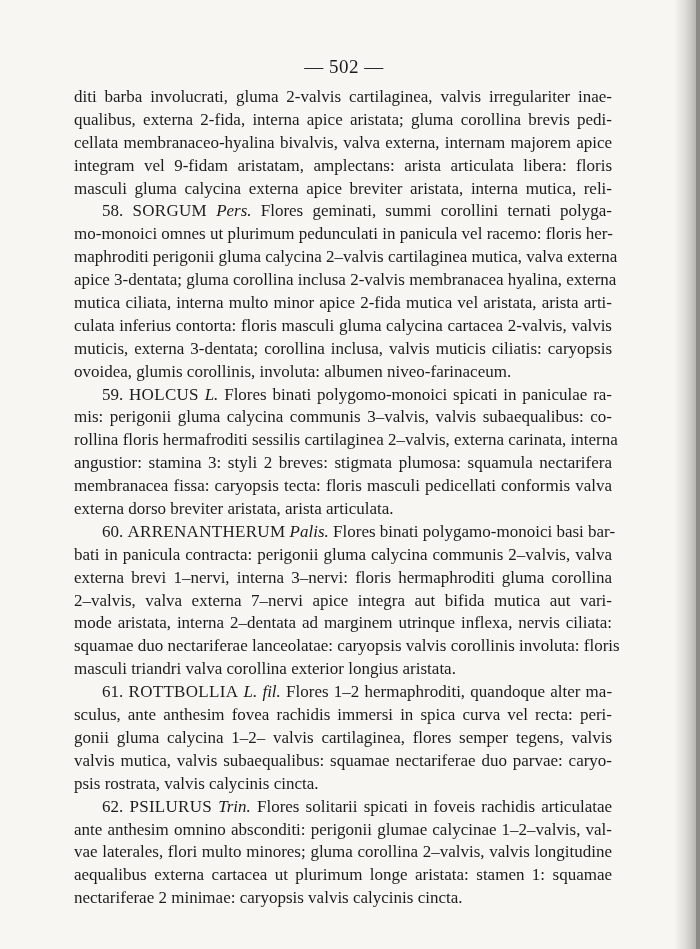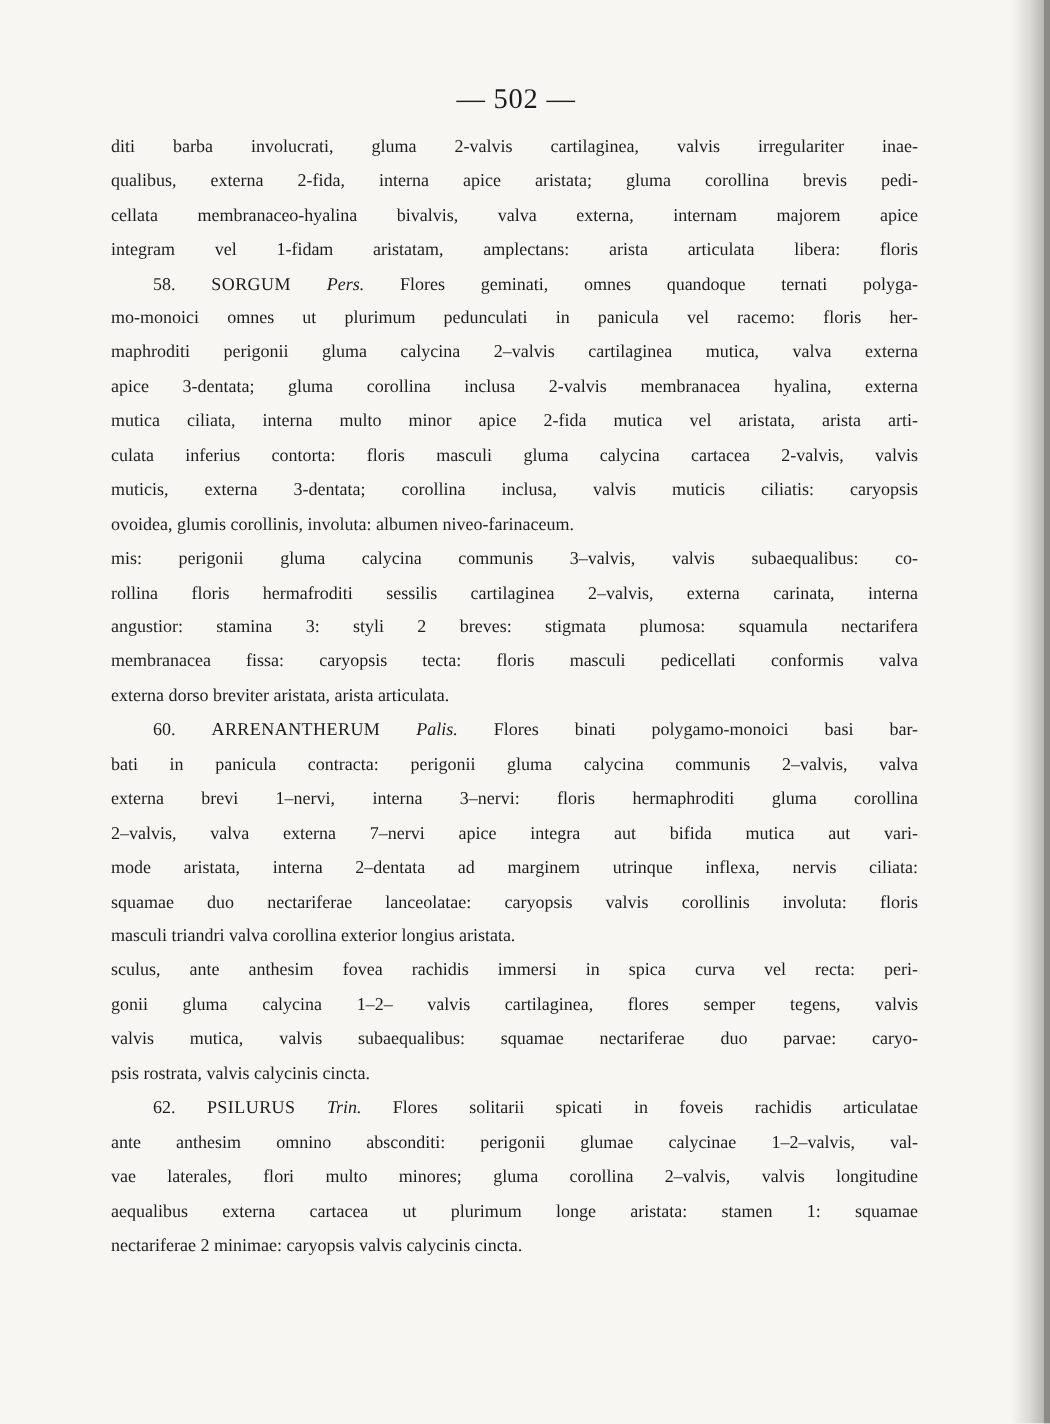--- a/index.html
+++ b/index.html
@@ -21,21 +21,21 @@
     .page-number {
       position: absolute; top: 56px; left: 0; width: 700px;
       text-align: center; font-size: 19px; letter-spacing: 0.5px;
       padding-right: 12px; box-sizing: border-box;
     }
     .text-block {
       position: absolute; top: 86px; left: 74px; width: 538px;
     }
     .line {
       display: block; height: 22.9px; line-height: 22.9px;
-      font-size: 12px; white-space: nowrap;
+      font-size: 17px; white-space: nowrap;
       text-align: justify; text-align-last: justify;
       word-spacing: 0px;
     }
     .line.last { text-align-last: left; }
     .line.indent { padding-left: 28px; }
     .genus { letter-spacing: 0.3px; }
     .auth { font-style: italic; }
   </style>
 </head>
 <body>
@@ -44,53 +44,56 @@
 <div class="page-edge"></div>
 
 <div class="page-number">— 502 —</div>
 
 <div class="text-block">
 
   <div>
     <span class="line">diti barba involucrati, gluma 2-valvis cartilaginea, valvis irregulariter inae-</span>
     <span class="line">qualibus, externa 2-fida, interna apice aristata; gluma corollina brevis pedi-</span>
     <span class="line">cellata membranaceo-hyalina bivalvis, valva externa, internam majorem apice</span>
-    <span class="line">integram vel 1-fidam aristatam, amplectans: arista articulata libera: floris</span>
+    <span class="line">integram vel 9-fidam aristatam, amplectans: arista articulata libera: floris</span>
+    <span class="line">masculi gluma calycina externa apice breviter aristata, interna mutica, reli-</span>
   </div>
 
   <div>
-    <span class="line indent"><span>58.</span> <span class="genus">SORGUM</span> <span class="auth">Pers.</span> <span>Flores geminati, omnes quandoque ternati polyga-</span></span>
+    <span class="line indent"><span>58.</span> <span class="genus">SORGUM</span> <span class="auth">Pers.</span> <span>Flores geminati, summi corollini ternati polyga-</span></span>
     <span class="line">mo-monoici omnes ut plurimum pedunculati in panicula vel racemo: floris her-</span>
     <span class="line">maphroditi perigonii gluma calycina 2–valvis cartilaginea mutica, valva externa</span>
     <span class="line">apice 3-dentata; gluma corollina inclusa 2-valvis membranacea hyalina, externa</span>
     <span class="line">mutica ciliata, interna multo minor apice 2-fida mutica vel aristata, arista arti-</span>
     <span class="line">culata inferius contorta: floris masculi gluma calycina cartacea 2-valvis, valvis</span>
     <span class="line">muticis, externa 3-dentata; corollina inclusa, valvis muticis ciliatis: caryopsis</span>
     <span class="line last">ovoidea, glumis corollinis, involuta: albumen niveo-farinaceum.</span>
   </div>
 
   <div>
+    <span class="line indent"><span>59.</span> <span class="genus">HOLCUS</span> <span class="auth">L.</span> <span>Flores binati polygomo-monoici spicati in paniculae ra-</span></span>
     <span class="line">mis: perigonii gluma calycina communis 3–valvis, valvis subaequalibus: co-</span>
     <span class="line">rollina floris hermafroditi sessilis cartilaginea 2–valvis, externa carinata, interna</span>
     <span class="line">angustior: stamina 3: styli 2 breves: stigmata plumosa: squamula nectarifera</span>
     <span class="line">membranacea fissa: caryopsis tecta: floris masculi pedicellati conformis valva</span>
     <span class="line last">externa dorso breviter aristata, arista articulata.</span>
   </div>
 
   <div>
     <span class="line indent"><span>60.</span> <span class="genus">ARRENANTHERUM</span> <span class="auth">Palis.</span> <span>Flores binati polygamo-monoici basi bar-</span></span>
     <span class="line">bati in panicula contracta: perigonii gluma calycina communis 2–valvis, valva</span>
     <span class="line">externa brevi 1–nervi, interna 3–nervi: floris hermaphroditi gluma corollina</span>
     <span class="line">2–valvis, valva externa 7–nervi apice integra aut bifida mutica aut vari-</span>
     <span class="line">mode aristata, interna 2–dentata ad marginem utrinque inflexa, nervis ciliata:</span>
     <span class="line">squamae duo nectariferae lanceolatae: caryopsis valvis corollinis involuta: floris</span>
     <span class="line last">masculi triandri valva corollina exterior longius aristata.</span>
   </div>
 
   <div>
+    <span class="line indent"><span>61.</span> <span class="genus">ROTTBOLLIA</span> <span class="auth">L. fil.</span> <span>Flores 1–2 hermaphroditi, quandoque alter ma-</span></span>
     <span class="line">sculus, ante anthesim fovea rachidis immersi in spica curva vel recta: peri-</span>
     <span class="line">gonii gluma calycina 1–2– valvis cartilaginea, flores semper tegens, valvis</span>
     <span class="line">valvis mutica, valvis subaequalibus: squamae nectariferae duo parvae: caryo-</span>
     <span class="line last">psis rostrata, valvis calycinis cincta.</span>
   </div>
 
   <div>
     <span class="line indent"><span>62.</span> <span class="genus">PSILURUS</span> <span class="auth">Trin.</span> <span>Flores solitarii spicati in foveis rachidis articulatae</span></span>
     <span class="line">ante anthesim omnino absconditi: perigonii glumae calycinae 1–2–valvis, val-</span>
     <span class="line">vae laterales, flori multo minores; gluma corollina 2–valvis, valvis longitudine</span>

